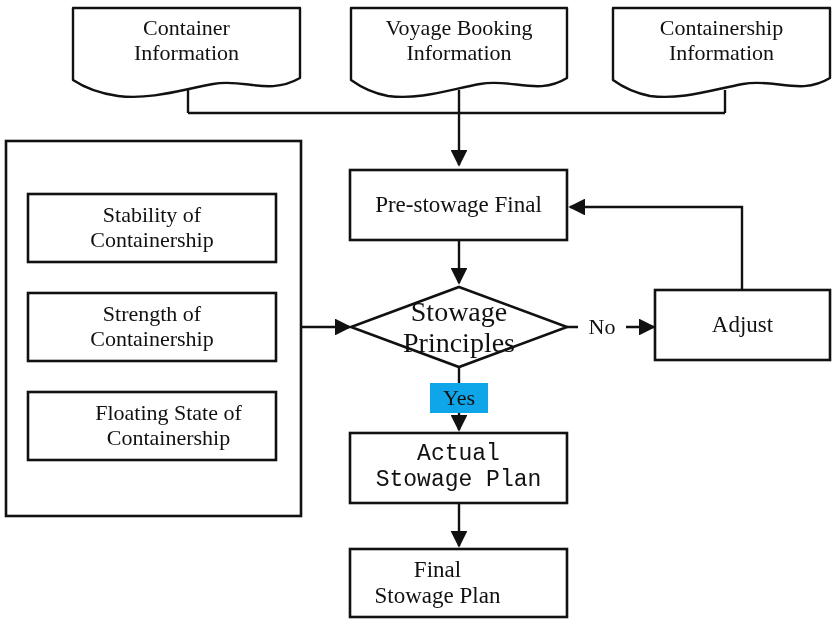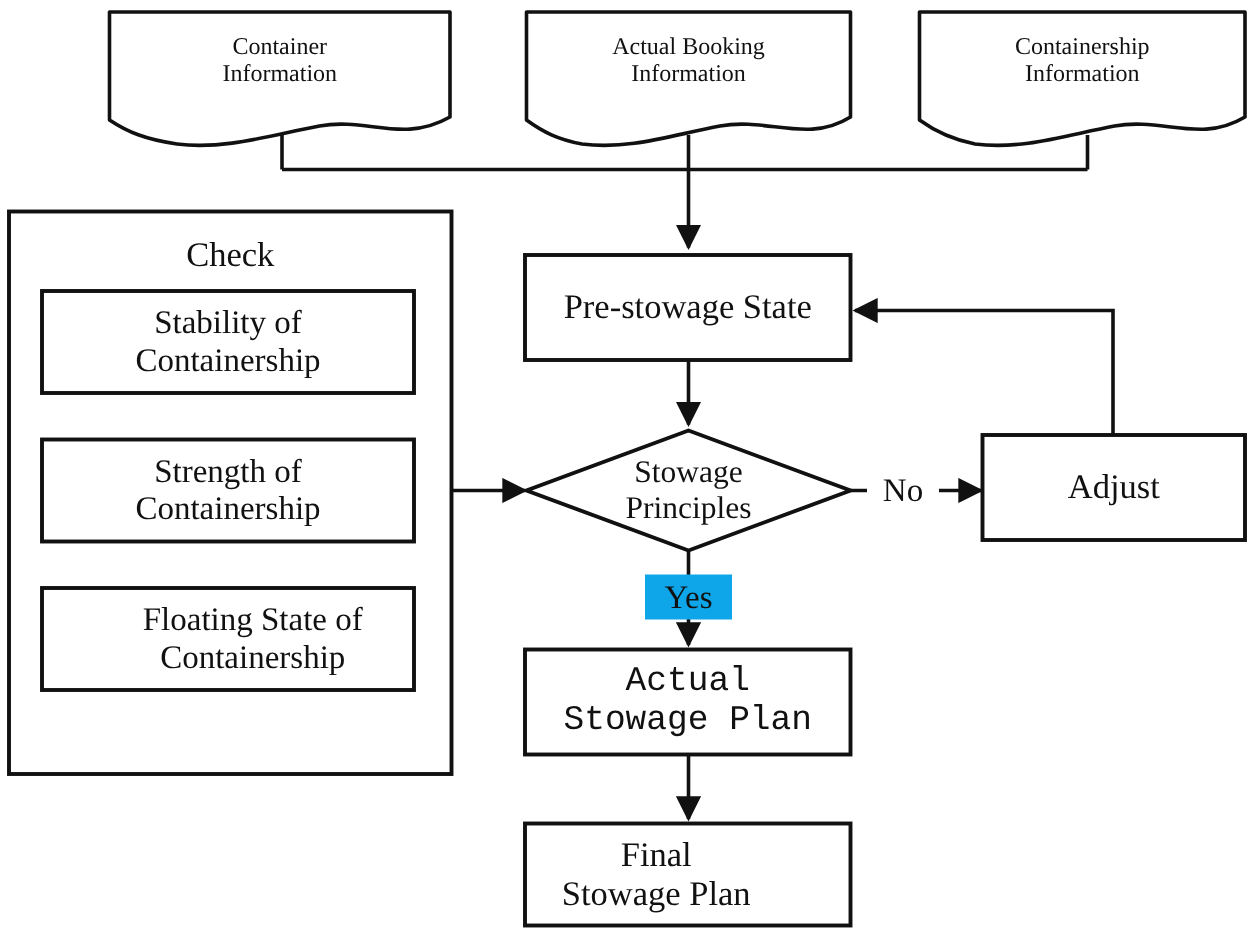--- a/index.html
+++ b/index.html
@@ -28,25 +28,25 @@
     position: absolute;
     display: flex;
     align-items: center;
     justify-content: center;
     text-align: center;
     line-height: 1.12;
     color: #111111;
     pointer-events: none;
     white-space: pre-line;
   }
-  .doc-label   { font-size: 16px; }
+  .doc-label   { font-size: 22px; }
   .box-label   { font-size: 23px; }
   .panel-title { font-size: 23px; }
   .inner-label { font-size: 22px; }
-  .diamond-label { font-size: 21px; }
+  .diamond-label { font-size: 28px; }
   .edge-label  { font-size: 22px; }
 </style>
 </head>
 <body>
 
 <div id="canvas">
 
   <svg id="flow-svg" viewBox="0 0 838 620" xmlns="http://www.w3.org/2000/svg">
     <defs>
       <marker id="arrow" viewBox="0 0 10 10" refX="9" refY="5" markerWidth="7" markerHeight="7" orient="auto-start-reverse">
@@ -90,38 +90,37 @@
     <rect x="350" y="433" width="217" height="70" fill="#ffffff" stroke="#111111" stroke-width="2.6"></rect>
 
     <line x1="459" y1="503" x2="459" y2="546" stroke="#111111" stroke-width="2.4" marker-end="url(#arrow)"></line>
 
     <rect x="350" y="549" width="217" height="68" fill="#ffffff" stroke="#111111" stroke-width="2.6"></rect>
   </svg>
 
   <div class="node-label doc-label" style="left:73px; top:10px; width:227px; height:62px;">Container
 Information</div>
 
-  <div class="node-label doc-label" style="left:351px; top:10px; width:216px; height:62px;">Actual Booking
+  <div class="node-label doc-label" style="left:351px; top:10px; width:216px; height:62px;">Voyage Booking
 Information</div>
 
   <div class="node-label doc-label" style="left:613px; top:10px; width:217px; height:62px;">Containership
 Information</div>
 
-  <div class="node-label panel-title" style="left:6px; top:155px; width:295px; height:30px;">Check</div>
 
   <div class="node-label inner-label" style="left:28px; top:194px; width:248px; height:68px;">Stability of
 Containership</div>
 
   <div class="node-label inner-label" style="left:28px; top:293px; width:248px; height:68px;border-radius:22px;">Strength of
 Containership</div>
 
   <div class="node-label inner-label" style="left:28px; top:392px; width:281px; height:68px;">Floating State of
 Containership</div>
 
-  <div class="node-label box-label" style="left:350px; top:170px; width:217px; height:70px;">Pre-stowage State</div>
+  <div class="node-label box-label" style="left:350px; top:170px; width:217px; height:70px;">Pre-stowage Final</div>
 
   <div class="node-label diamond-label" style="left:380px; top:290px; width:158px; height:74px;">Stowage
 Principles</div>
 
   <div class="node-label box-label" style="left:655px; top:290px; width:175px; height:70px;">Adjust</div>
 
   <div class="node-label box-label" style="left:350px; top:433px; width:217px; height:70px;font-family:Liberation Mono, monospace;">Actual
 Stowage Plan</div>
 
   <div class="node-label box-label" style="left:350px; top:549px; width:175px; height:68px;">Final

